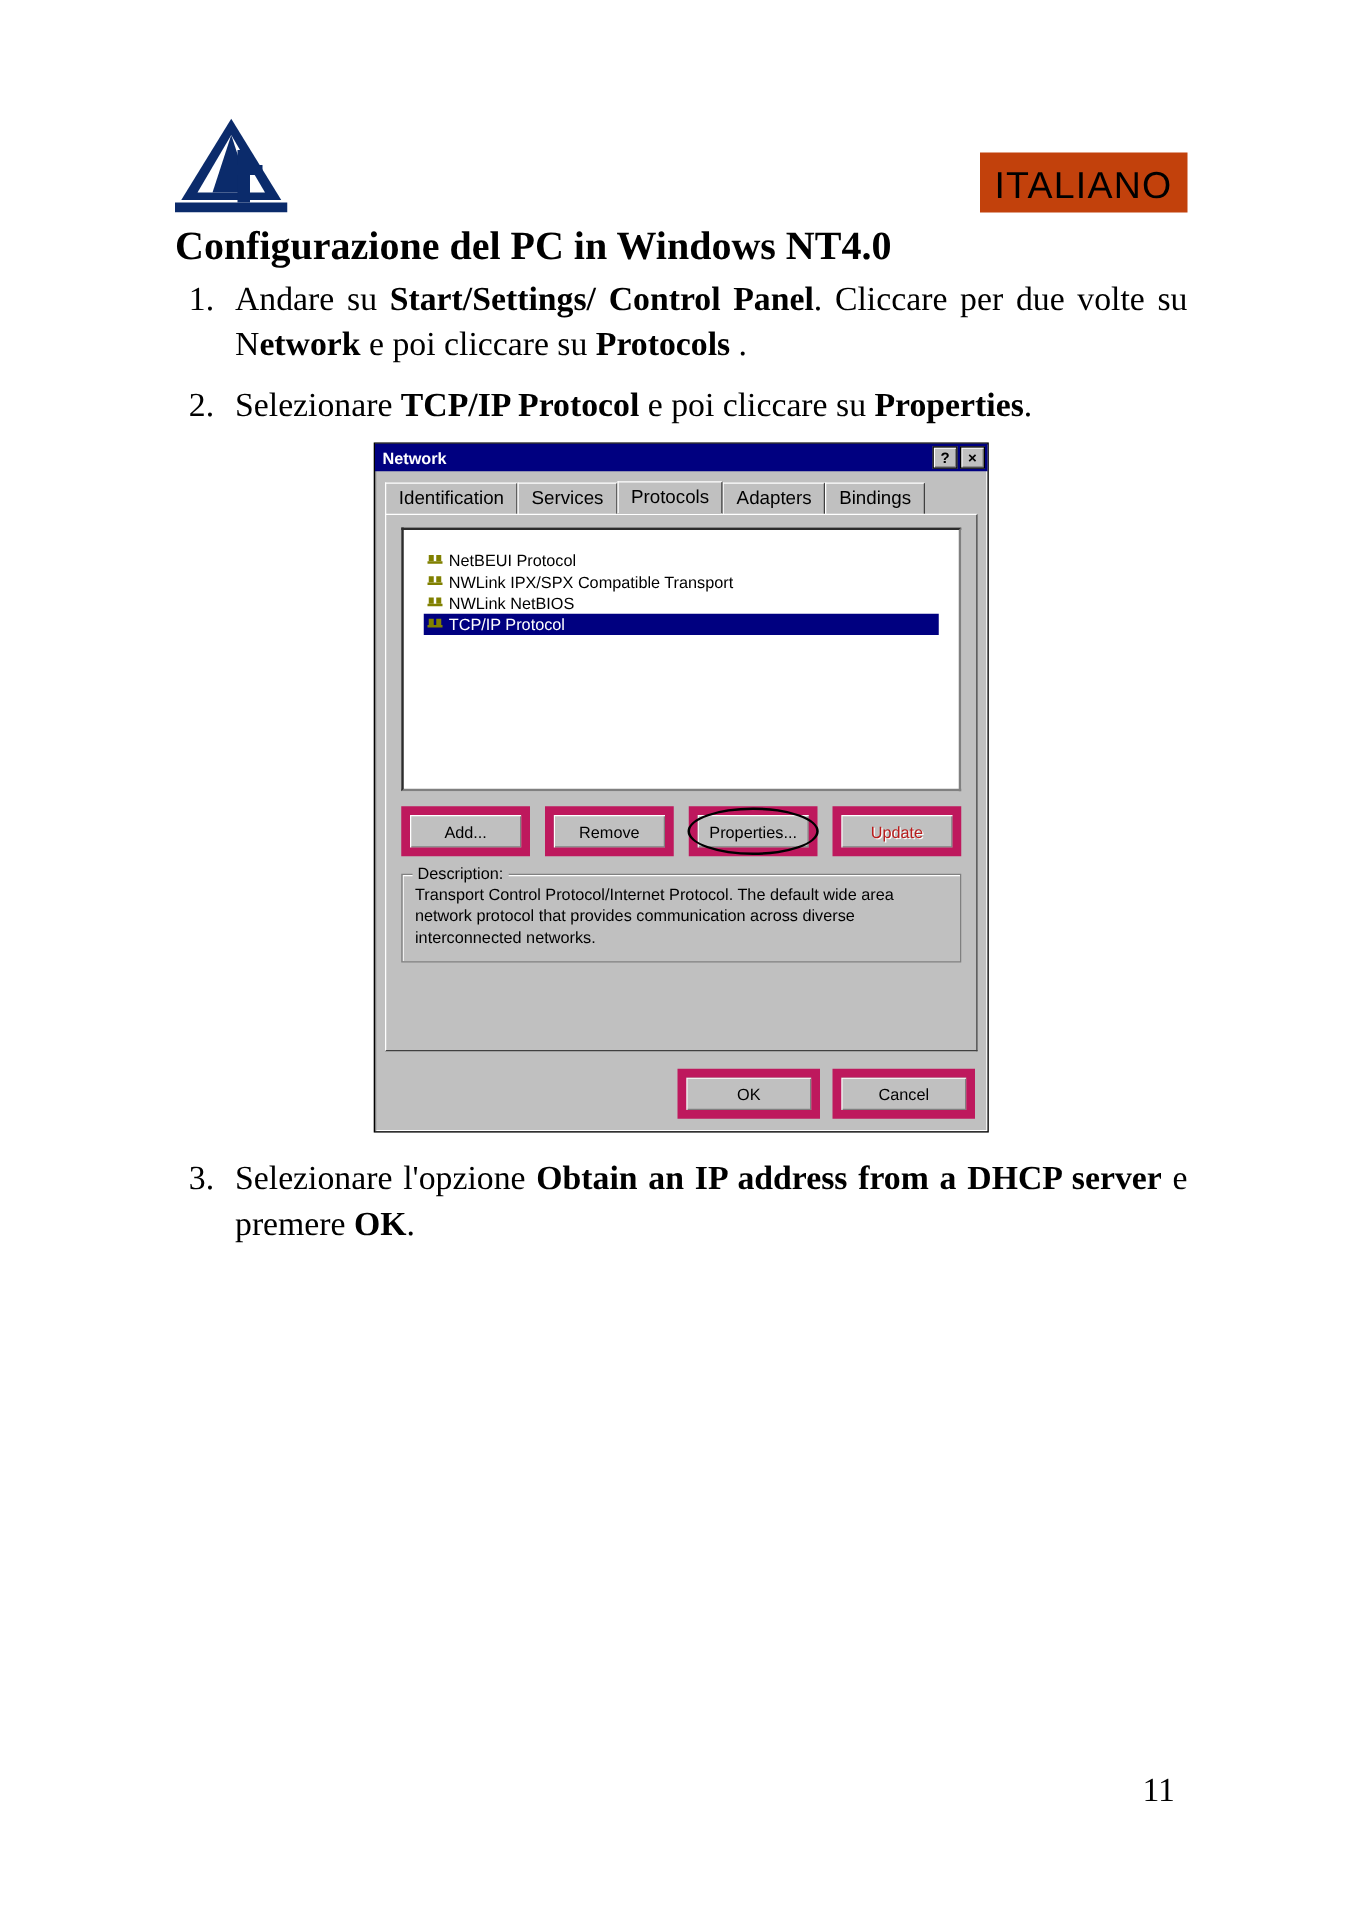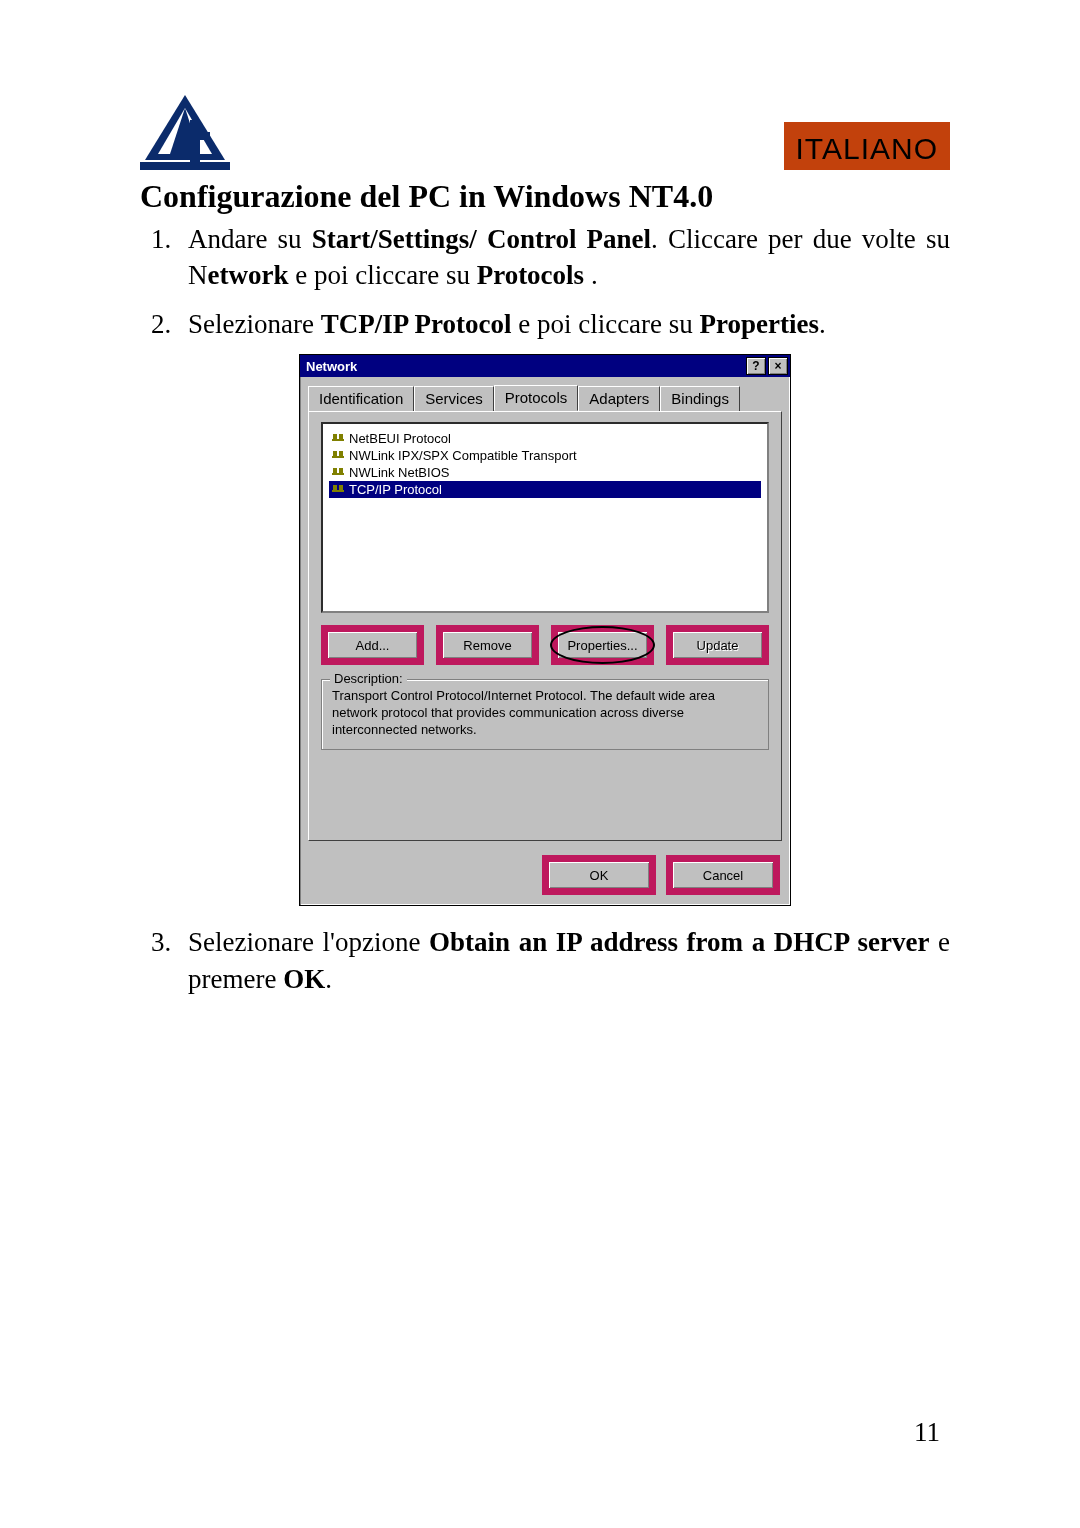--- a/index.html
+++ b/index.html
@@ -125,21 +125,21 @@
   }
   .field-label {
     font-size: 13px;
     margin-bottom: 4px;
   }
   .underline-first::first-letter { text-decoration: underline; }
   .listbox {
     background: #fff;
     border: 2px inset #808080;
     height: 175px;
-    padding: 6px;
+    padding: 16px;
     overflow: hidden;
   }
   .list-item {
     display: flex;
     align-items: center;
     gap: 4px;
     padding: 1px 2px;
     font-size: 13px;
   }
   .list-item.selected {
@@ -161,21 +161,21 @@
     width: 100px;
     height: 26px;
     background: #c0c0c0;
     border: 7px solid #be185d;
     box-shadow: 1px 1px 0 #fff inset, -1px -1px 0 #808080 inset;
     font-family: inherit;
     font-size: 13px;
     display: flex; align-items: center; justify-content: center;
     position: relative;
   }
-  .btn95.disabled { color: #000000; text-shadow: 1px 1px 0 #fff; }
+  .btn95.disabled { color: #b91c1c; text-shadow: 1px 1px 0 #fff; }
   .circled {
     position: relative;
   }
   .circled::after {
     content: "";
     position: absolute;
     left: -8px; top: -6px; right: -8px; bottom: -6px;
     border: 2px solid #000;
     border-radius: 50%;
     pointer-events: none;

